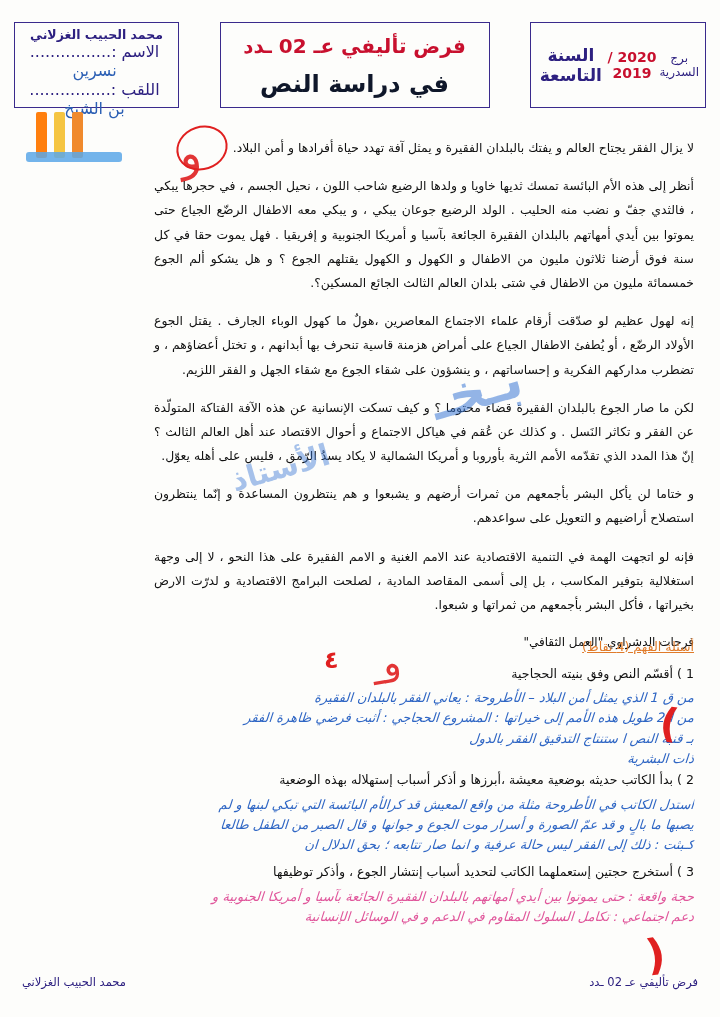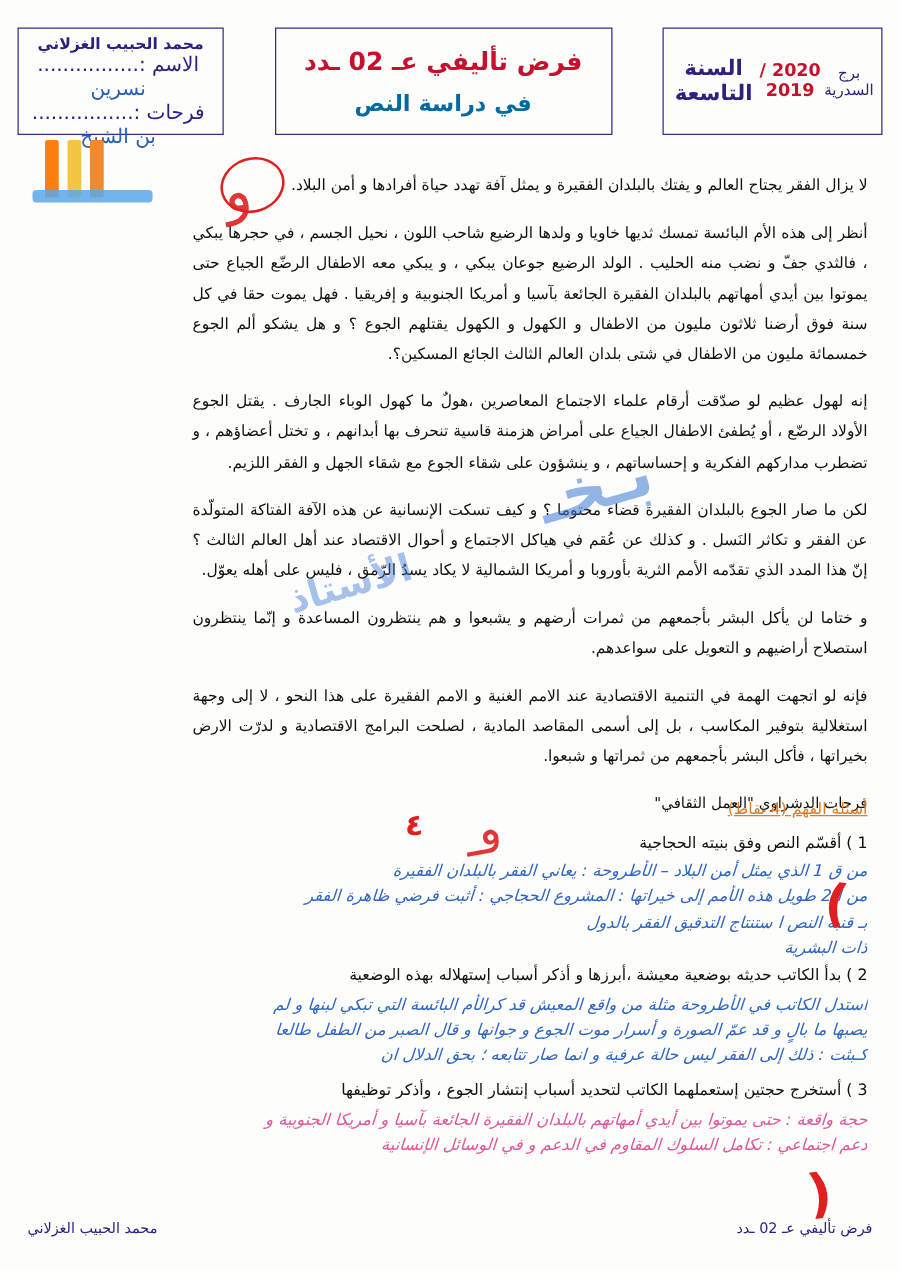--- a/index.html
+++ b/index.html
@@ -76,23 +76,23 @@
     font-weight: bold;
     color: #2d2080;
   }
   .exam-title {
     font-size: 20px;
     font-weight: bold;
     color: #c8102e;
     line-height: 1.35;
   }
   .exam-sub {
-    font-size: 18px;
-    font-weight: bold;
-    color: #0369a1;
+    font-size: 24px;
+    font-weight: bold;
+    color: #0f172a;
   }
   .teacher-name {
     font-size: 12.5px;
     font-weight: bold;
     color: #2d2080;
   }
   .field-line {
     font-size: 16px;
     color: #2d2080;
     width: 100%;
@@ -236,21 +236,21 @@
 
   <div class="header">
 
     <div class="hbox right">
       <div class="teacher-name">محمد الحبيب الغزلاني</div>
       <div class="field-line">
         <span>الاسم :................</span>
         <span class="hand-ink">نسرين</span>
       </div>
       <div class="field-line">
-        <span>فرحات :................</span>
+        <span>اللقب :................</span>
         <span class="hand-ink">بن الشيخ</span>
       </div>
     </div>
 
     <div class="hbox center">
       <div class="exam-title">فرض تأليفي عـ 02 ـدد</div>
       <div class="exam-sub">في دراسة النص</div>
     </div>
 
     <div class="hbox left">

